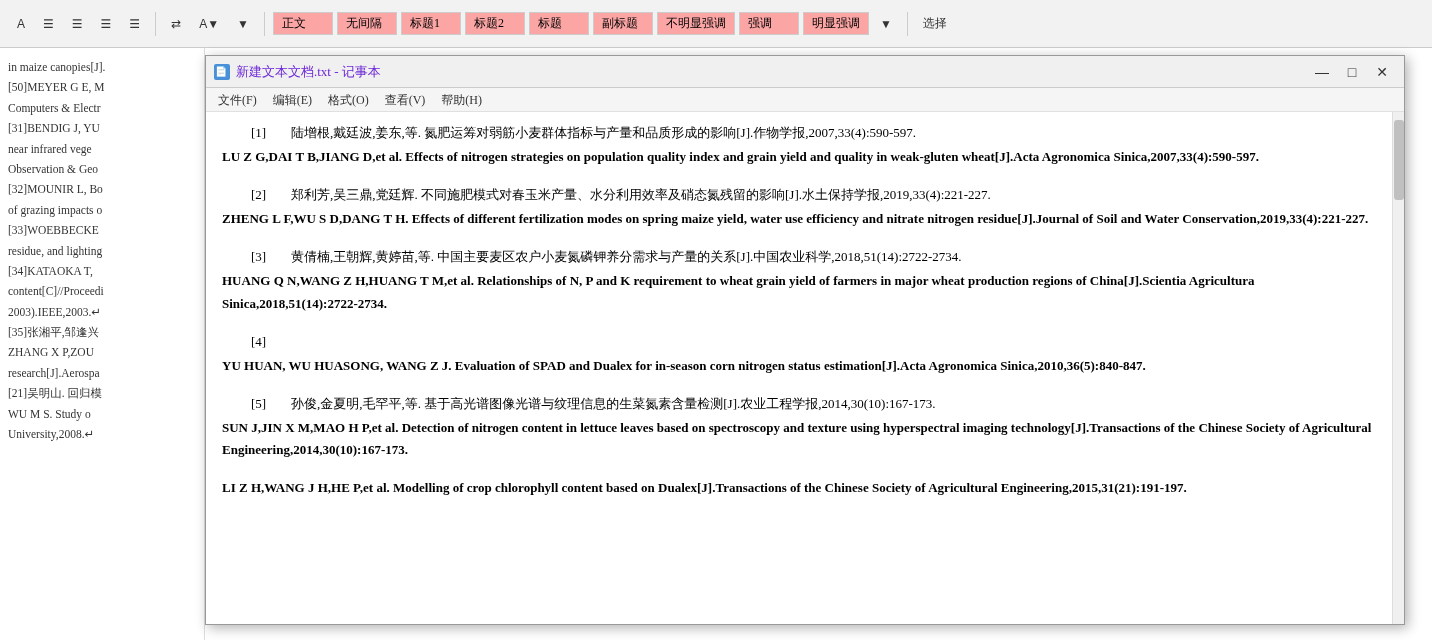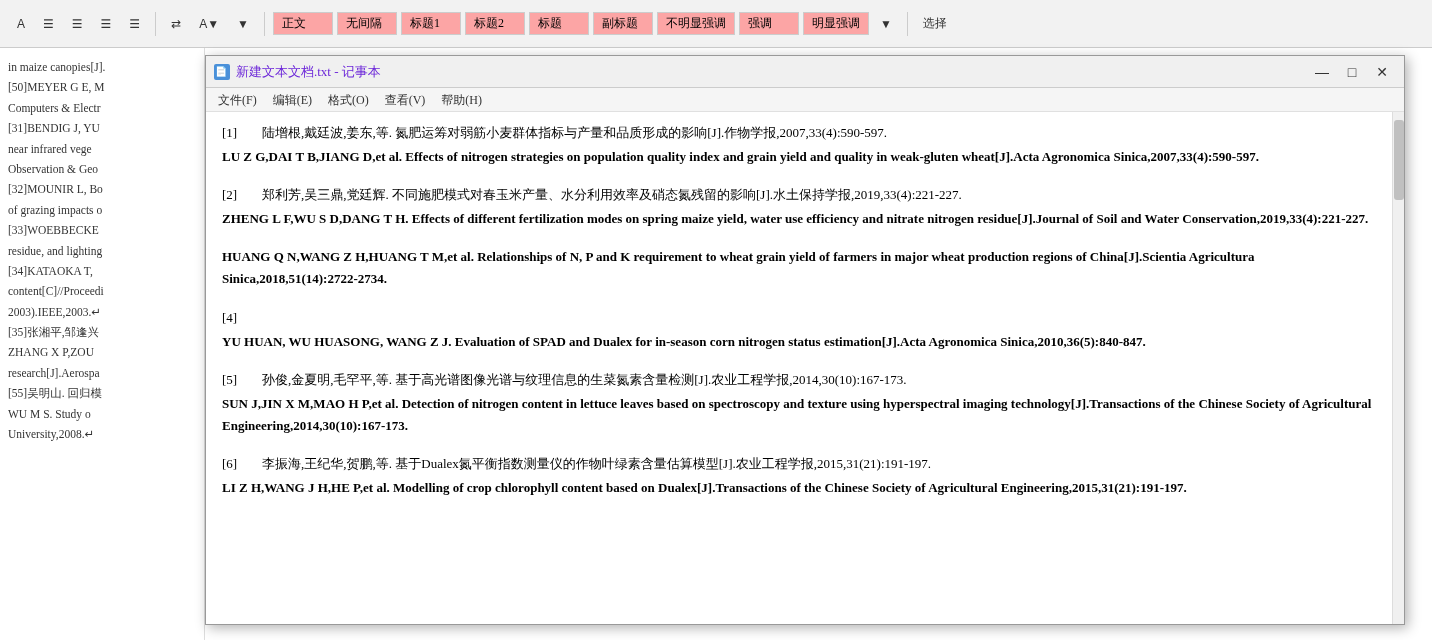--- a/index.html
+++ b/index.html
@@ -160,20 +160,21 @@
     }
 
     .ref-number {
       display: inline-block;
       width: 40px;
       font-weight: normal;
     }
 
     .ref-cn {
       margin-bottom: 2px;
+      margin-left: 29px;
     }
 
     .ref-en {
       margin-bottom: 0;
       font-weight: bold;
     }
 
     .scrollbar {
       position: absolute;
       right: 0; top: 0;
@@ -232,21 +233,21 @@
     <div class="left-panel-item">[32]MOUNIR L, Bo</div>
     <div class="left-panel-item">of grazing impacts o</div>
     <div class="left-panel-item">[33]WOEBBECKE</div>
     <div class="left-panel-item">residue, and lighting</div>
     <div class="left-panel-item">[34]KATAOKA  T,</div>
     <div class="left-panel-item">content[C]//Proceedi</div>
     <div class="left-panel-item">2003).IEEE,2003.↵</div>
     <div class="left-panel-item">[35]张湘平,邹逢兴</div>
     <div class="left-panel-item">ZHANG  X P,ZOU</div>
     <div class="left-panel-item">research[J].Aerospa</div>
-    <div class="left-panel-item">[55]吴明山. 回归模</div>
+    <div class="left-panel-item">[21]吴明山. 回归模</div>
     <div class="left-panel-item">WU M S. Study o</div>
     <div class="left-panel-item">University,2008.↵</div>
   </div>
 </div>
 
 <div class="notepad-window">
 
   <div class="notepad-titlebar">
     <div class="notepad-title-icon">📄</div>
     <span class="notepad-title-text">新建文本文档.txt - 记事本</span>
@@ -275,41 +276,41 @@
     </div>
 
     <div class="ref-block">
       <div class="ref-cn">
         <span class="ref-number">[2]</span><span>郑利芳,吴三鼎,党廷辉. 不同施肥模式对春玉米产量、水分利用效率及硝态氮残留的影响[J].水土保持学报,2019,33(4):221-227.</span>
       </div>
       <div class="ref-en">ZHENG L F,WU S D,DANG T H. Effects of different fertilization modes on spring maize yield, water use efficiency and nitrate nitrogen residue[J].Journal of Soil and Water Conservation,2019,33(4):221-227.</div>
     </div>
 
     <div class="ref-block">
+      <div class="ref-cn">
+        <span class="ref-number">[3]</span><span>黄倩楠,王朝辉,黄婷苗,等. 中国主要麦区农户小麦氮磷钾养分需求与产量的关系[J].中国农业科学,2018,51(14):2722-2734.</span>
+      </div>
       <div class="ref-en">HUANG Q N,WANG Z H,HUANG T M,et al. Relationships of N, P and K requirement to wheat grain yield of farmers in major wheat production regions of China[J].Scientia Agricultura Sinica,2018,51(14):2722-2734.</div>
     </div>
 
     <div class="ref-block">
       <div class="ref-cn">
         <span class="ref-number">[4]</span>
       </div>
       <div class="ref-en">YU HUAN, WU HUASONG, WANG Z J. Evaluation of SPAD and Dualex for in-season corn nitrogen status estimation[J].Acta Agronomica Sinica,2010,36(5):840-847.</div>
     </div>
 
     <div class="ref-block">
       <div class="ref-cn">
         <span class="ref-number">[5]</span><span>孙俊,金夏明,毛罕平,等. 基于高光谱图像光谱与纹理信息的生菜氮素含量检测[J].农业工程学报,2014,30(10):167-173.</span>
       </div>
       <div class="ref-en">SUN J,JIN X M,MAO H P,et al. Detection of nitrogen content in lettuce leaves based on spectroscopy and texture using hyperspectral imaging technology[J].Transactions of the Chinese Society of Agricultural Engineering,2014,30(10):167-173.</div>
     </div>
 
     <div class="ref-block">
-      <div class="ref-cn">
-        <span class="ref-number">[6]</span><span>李振海,王纪华,贺鹏,等. 基于Dualex氮平衡指数测量仪的作物叶绿素含量估算模型[J].农业工程学报,2015,31(21):191-197.</span>
-      </div>
       <div class="ref-en">LI Z H,WANG J H,HE P,et al. Modelling of crop chlorophyll content based on Dualex[J].Transactions of the Chinese Society of Agricultural Engineering,2015,31(21):191-197.</div>
     </div>
 
 
     <div class="scrollbar">
       <div class="scrollbar-thumb"></div>
     </div>
   </div>
 </div>
 

